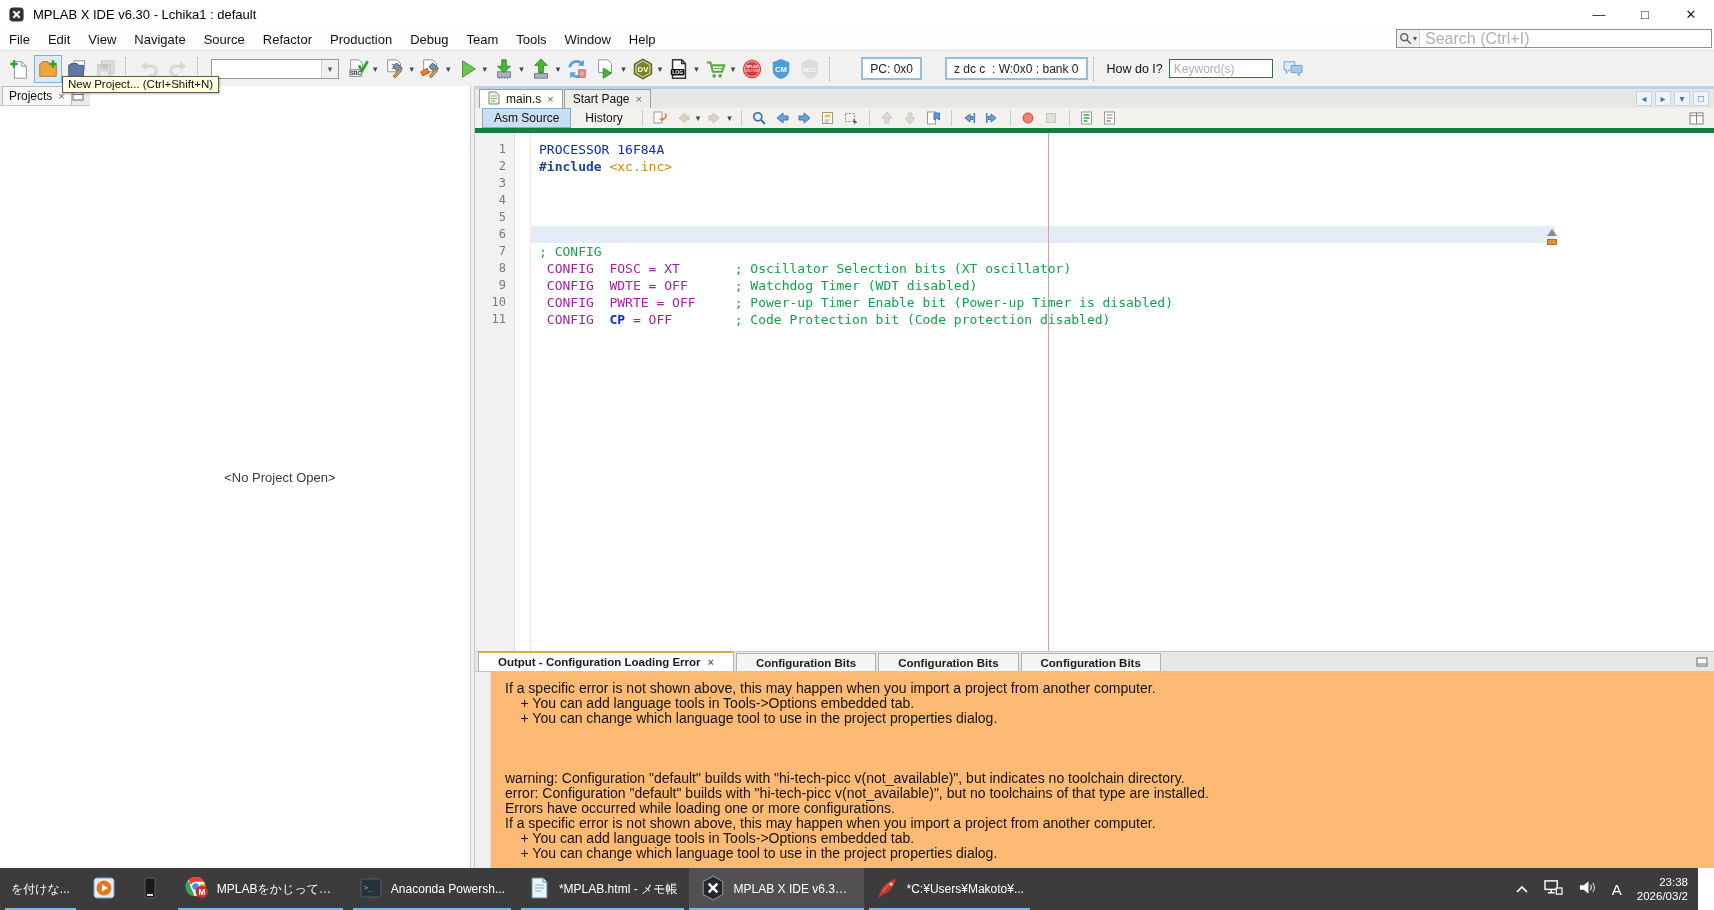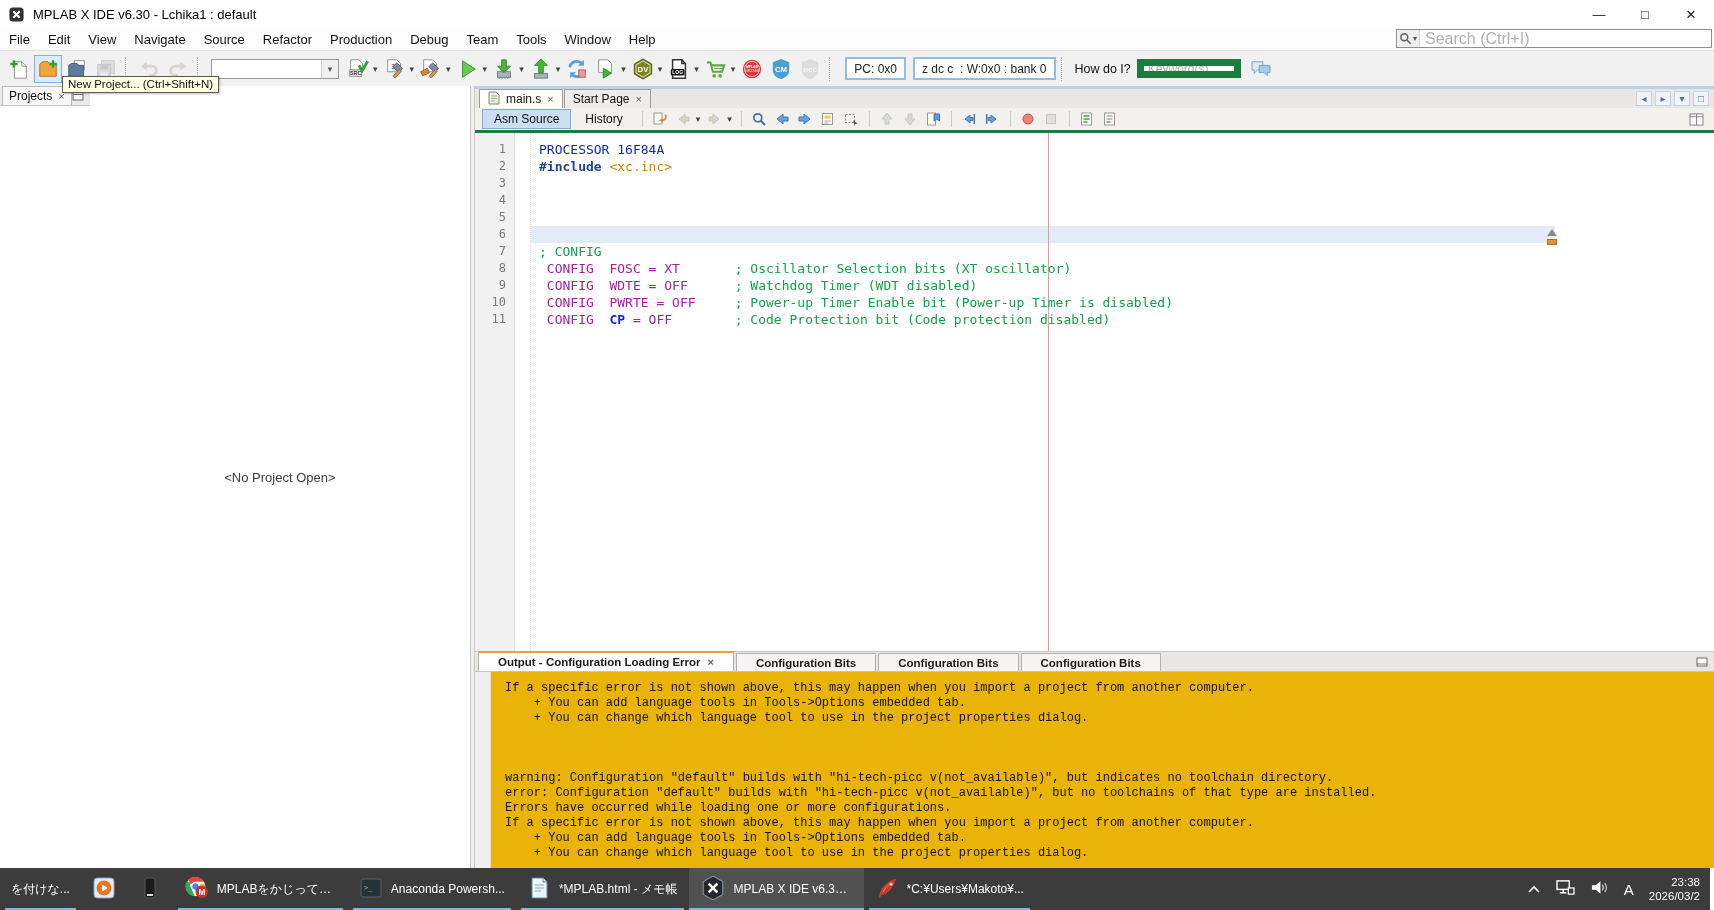--- a/index.html
+++ b/index.html
@@ -24,23 +24,23 @@
   .toolbar{height:37px;background:#f1f1f1;border-top:1px solid #e3e3e3;border-bottom:1px solid #c6c6c6;
            display:flex;align-items:center;padding:0 5px;gap:1px;}
   .tbtn{width:28px;height:28px;display:flex;align-items:center;justify-content:center;border:1px solid transparent;position:relative;flex:none;}
   .tbtn.hl{background:#dcebfa;border-color:#7eb2e4;}
   .tbtn.disabled svg{opacity:.45;filter:grayscale(55%);}
   .dd{font-size:9px;color:#444;margin:0 2px 0 0;flex:none;}
   .tb-sep{width:5px;height:24px;border-left:1px dotted #adadad;margin:0 4px;flex:none;}
   .tb-combo{width:128px;height:20px;background:#fff;border:1px solid #979797;display:flex;margin:0 4px;flex:none;}
   .tb-combo .cb-arrow{margin-left:auto;width:17px;background:#f0f0f0;border-left:1px solid #cfcfcf;display:flex;align-items:center;justify-content:center;font-size:9px;color:#555;}
   .tb-box{height:23px;border:2px solid #93bedf;background:#fff;display:flex;align-items:center;padding:0 7px;
-          font-size:12px;color:#222;margin-left:6px;white-space:pre;flex:none;}
+          font-size:12px;color:#222;margin-left:22px;white-space:pre;flex:none;}
   .howdoi{font-size:12.5px;margin:0 5px 0 4px;flex:none;}
-  .kw-input{width:104px;height:19px;border:7px solid #15803d;font-size:12px;padding:0 4px;color:#0369a1;flex:none;}
+  .kw-input{width:104px;height:19px;border:1px solid #15803d;font-size:12px;padding:0 4px;color:#0369a1;flex:none;}
   .chat-btn{margin-left:8px;flex:none;display:flex;}
   
   .tooltip{position:absolute;left:62px;top:76px;background:#ffffe1;border:1px solid #5a5a5a;
            font-size:11.5px;padding:1px 5px 2px;z-index:60;white-space:nowrap;box-shadow:1px 1px 2px rgba(0,0,0,.25);}
   
   .workspace{position:absolute;top:86px;left:0;right:0;bottom:42px;display:flex;}
   .projects{width:470px;display:flex;background:#fff;}
   .splitter{width:5px;background:#efefef;border-left:1px solid #c9c9c9;border-right:1px solid #c9c9c9;flex:none;}
   .panel-tabrow{height:20px;background:#eceae7;border-bottom:1px solid #c6c4c1;display:flex;align-items:flex-end;}
   .panel-tab{background:#f8f7f5;border:1px solid #bdbbb7;border-bottom:none;padding:2px 6px;font-size:12px;display:flex;gap:6px;align-items:center;margin-left:2px;}
@@ -49,21 +49,21 @@
   .panel-body{flex:1;background:#fff;display:flex;align-items:center;justify-content:center;font-size:13px;color:#3c3c3c;}
   .right-col{flex:1;display:flex;flex-direction:column;min-width:0;background:#fff;}
   
   .ed-tabbar{height:22px;background:#e9e7e3;border-top:3px solid #b9d2ea;display:flex;align-items:flex-end;padding-left:4px;}
   .ed-tab{height:19px;display:flex;align-items:center;gap:6px;padding:0 8px;font-size:12px;
           border:1px solid #9f9d99;border-bottom:none;background:#efede9;margin-right:1px;}
   .ed-tab.active{background:#fffef8;}
   .ed-tab-controls{margin-left:auto;display:flex;align-items:center;gap:3px;padding:0 5px 2px 0;}
   .tc-btn{width:16px;height:15px;display:flex;align-items:center;justify-content:center;font-size:10px;color:#49749f;border:1px solid #c4d4e4;background:#eef4fa;}
   
-  .ed-toolbar{height:25px;background:#f2f1ee;border-bottom:3px solid #15803d;display:flex;align-items:center;padding:0 7px;gap:2px;}
+  .ed-toolbar{height:25px;background:#f2f1ee;border-bottom:5px solid #15803d;display:flex;align-items:center;padding:0 7px;gap:2px;}
   .ed-toggle{font-size:12px;padding:2px 11px;border:1px solid transparent;}
   .ed-toggle.selected{background:#cbdff2;border-color:#86abd0;}
   .ed-sep{width:1px;height:16px;background:#c9c9c9;margin:0 5px;flex:none;}
   .ed-btn{width:21px;height:20px;display:flex;align-items:center;justify-content:center;flex:none;}
   .ed-btn.disabled svg{opacity:.5;filter:grayscale(40%);}
   .ed-right{margin-left:auto;display:flex;}
   
   .code-area{flex:1;position:relative;background:#fff;display:flex;overflow:hidden;}
   .gutter{width:40px;background:#f1f1f1;border-right:1px solid #dedede;padding:8px 8px 0 0;
           font-family:"DejaVu Sans Mono",monospace;font-size:12px;color:#7a7a7a;text-align:right;line-height:17px;flex:none;}
@@ -80,26 +80,26 @@
   .tk-str{color:#cf8600;}
   .tk-com{color:#11a24c;}
   .tk-cfg{color:#a81ca6;}
   .tk-cp{color:#0e26cf;font-weight:bold;}
   
   .out-tabbar{height:21px;background:#e9e7e3;border-top:1px solid #c9c7c3;border-bottom:1px solid #c6c4c0;display:flex;align-items:flex-end;padding-left:3px;}
   .out-tab{height:18px;font-size:11.5px;font-weight:bold;display:flex;align-items:center;gap:7px;padding:0 19px;
            border:1px solid #b3b1ad;border-bottom:none;background:#f6f5f2;margin-right:2px;color:#1a1a1a;}
   .out-tab.active{background:#fff;border-top:2px solid #e8a33d;height:20px;}
   .out-right{margin-left:auto;display:flex;padding:0 6px 3px 0;}
-  .output-body{height:196px;background:#eab308;position:relative;padding:9px 0 0 30px;
-               font-family:Liberation Mono, monospace;font-size:12px;line-height:15px;white-space:pre;color:#141414;overflow:hidden;}
+  .output-body{height:196px;background:#fdba74;position:relative;padding:9px 0 0 30px;
+               font-family:Liberation Sans, sans-serif;font-size:14px;line-height:15px;white-space:pre;color:#141414;overflow:hidden;}
   .output-body::before{content:"";position:absolute;left:0;top:0;bottom:0;width:15px;background:#efefef;border-right:1px solid #dcdcdc;}
   .out-line{height:15px;}
   
-  .taskbar{position:absolute;left:0;right:4px;bottom:0;height:42px;background:#3c3c3c;display:flex;align-items:stretch;color:#fff;z-index:50;}
+  .taskbar{position:absolute;left:0;right:16px;bottom:0;height:42px;background:#3c3c3c;display:flex;align-items:stretch;color:#fff;z-index:50;}
   .task-items{display:flex;align-items:stretch;}
   .task-item{display:flex;align-items:center;gap:8px;padding:0 11px;font-size:12px;position:relative;max-width:175px;}
   .task-item .tlabel{white-space:nowrap;overflow:hidden;text-overflow:ellipsis;max-width:125px;}
   .task-item.running::after{content:"";position:absolute;left:5px;right:5px;bottom:0;height:2px;background:#76b9ed;}
   .task-item.active{background:#515151;}
   .task-item.active::after{left:0;right:0;}
   .tray{margin-left:auto;display:flex;align-items:center;gap:15px;padding-right:10px;}
   .tray-ime{font-size:15px;color:#fff;}
   .clock{text-align:right;font-size:11.5px;line-height:14px;color:#fff;}
 </style>

